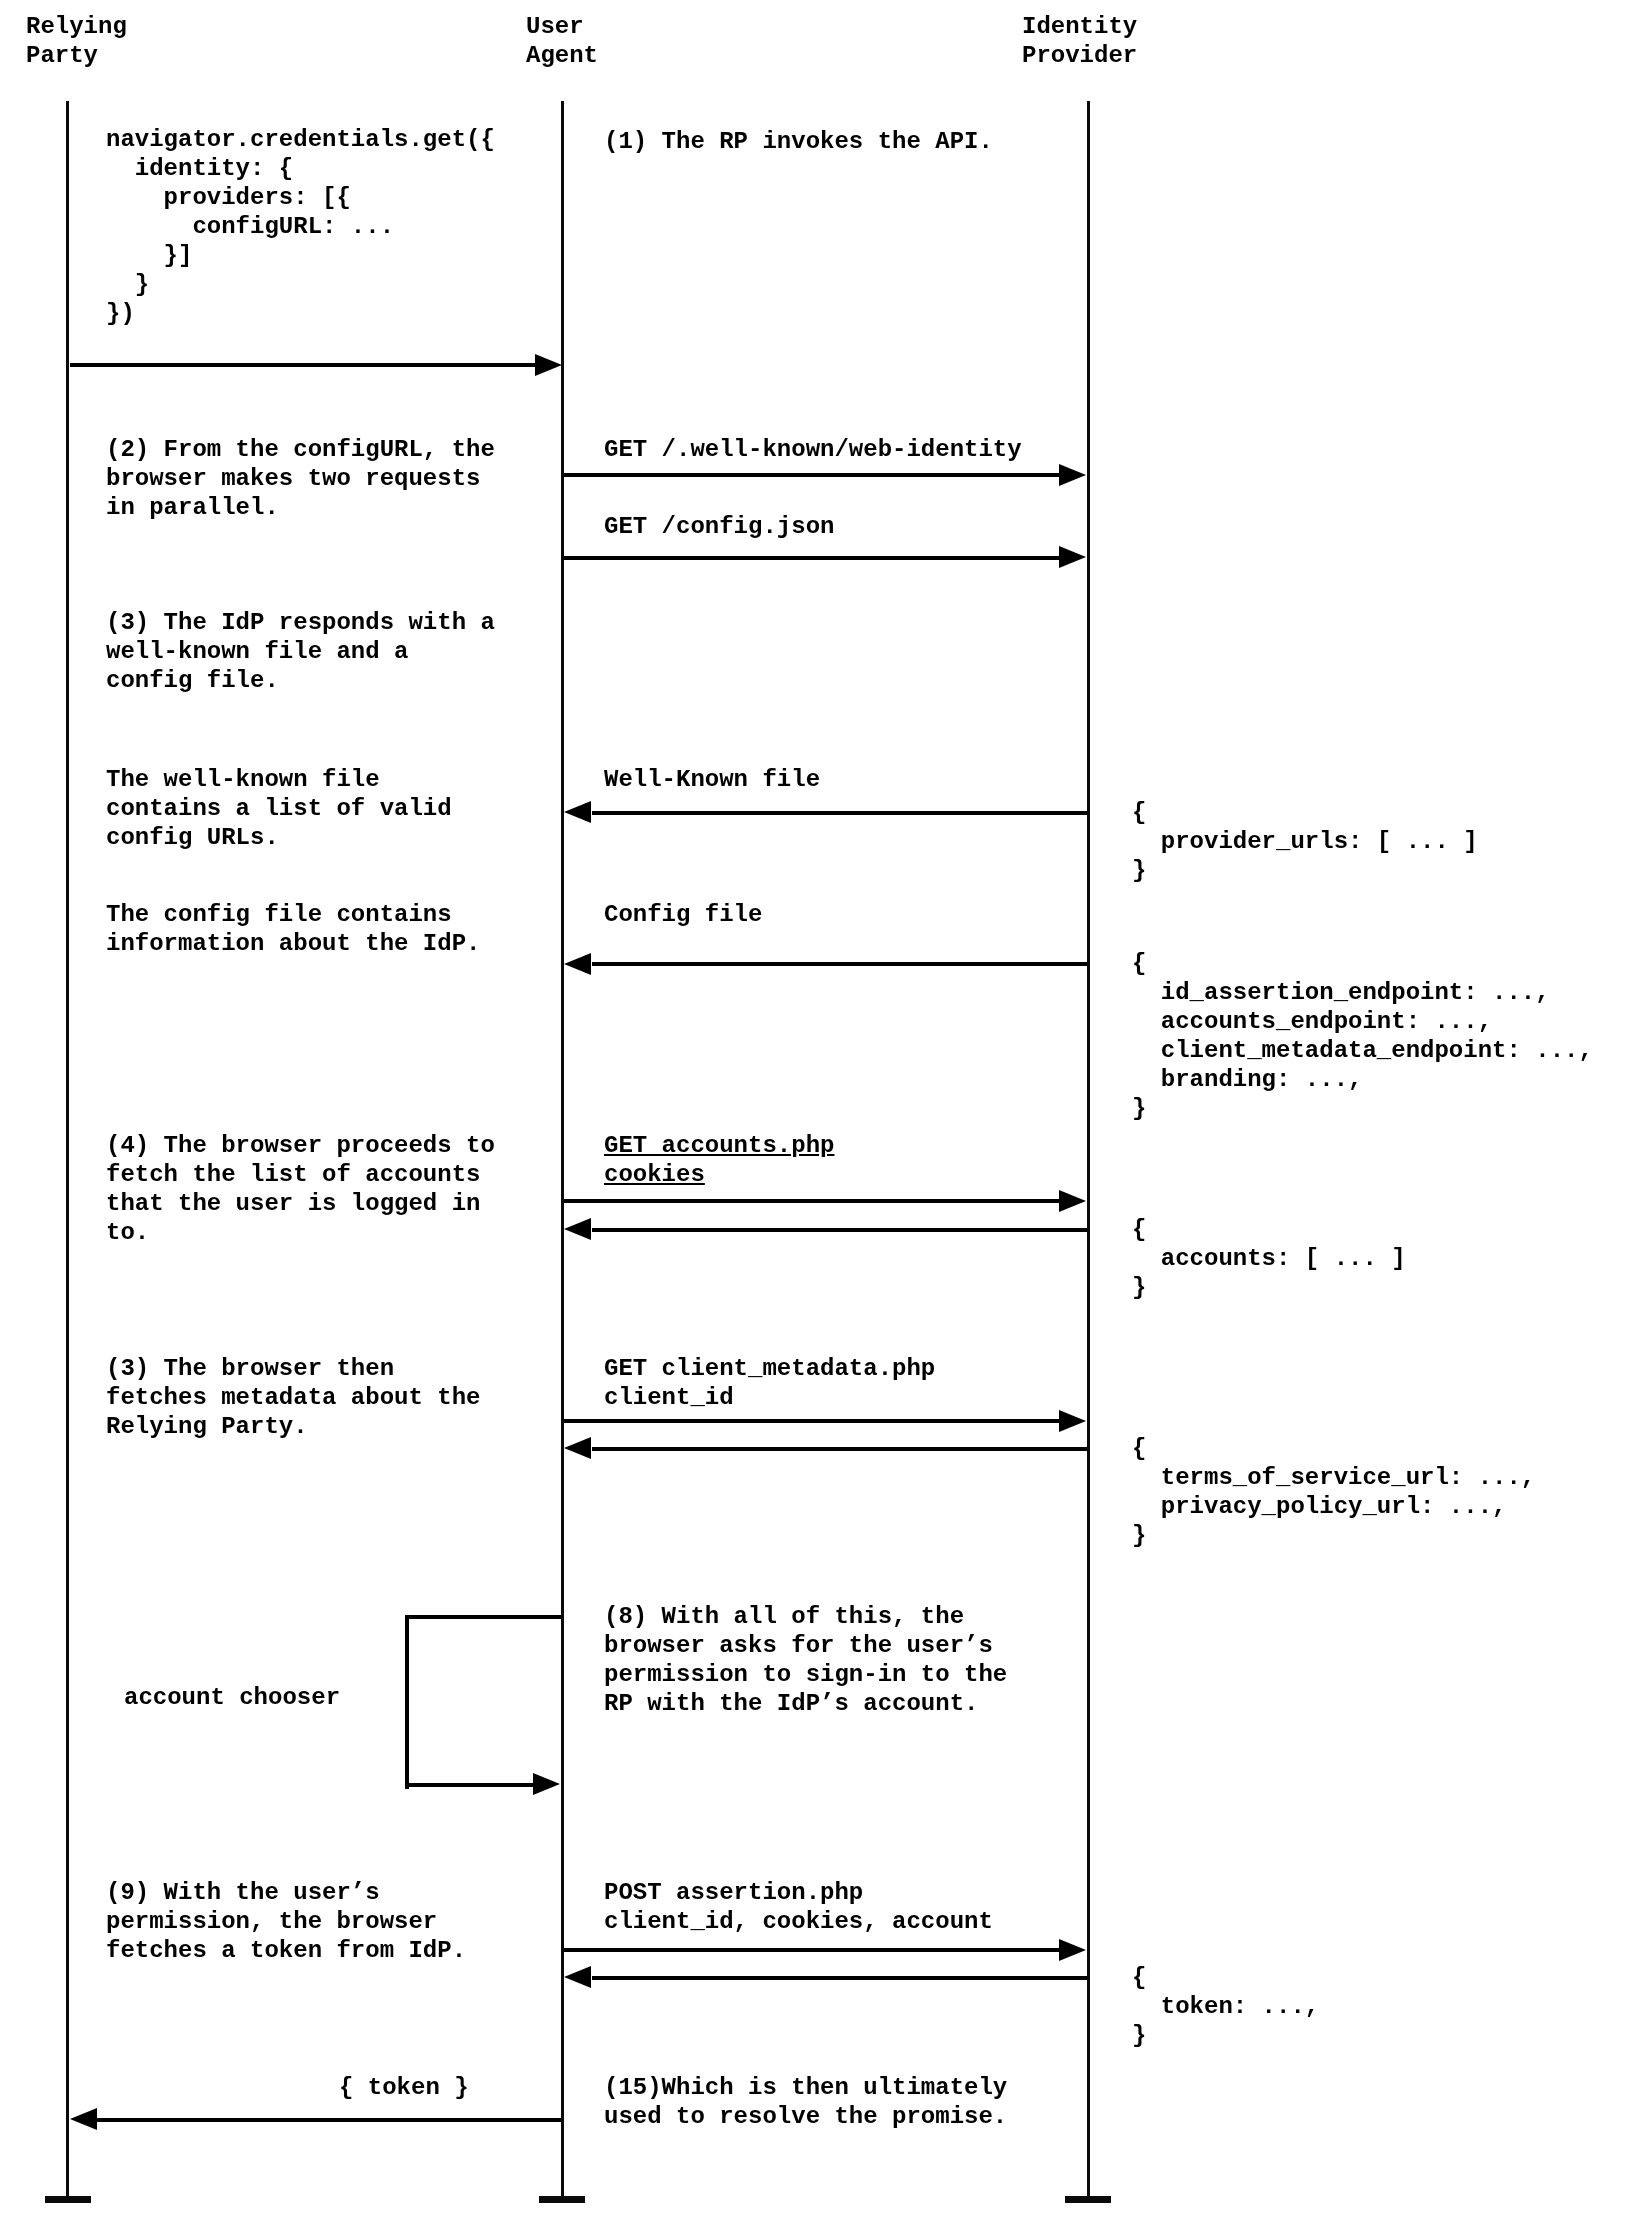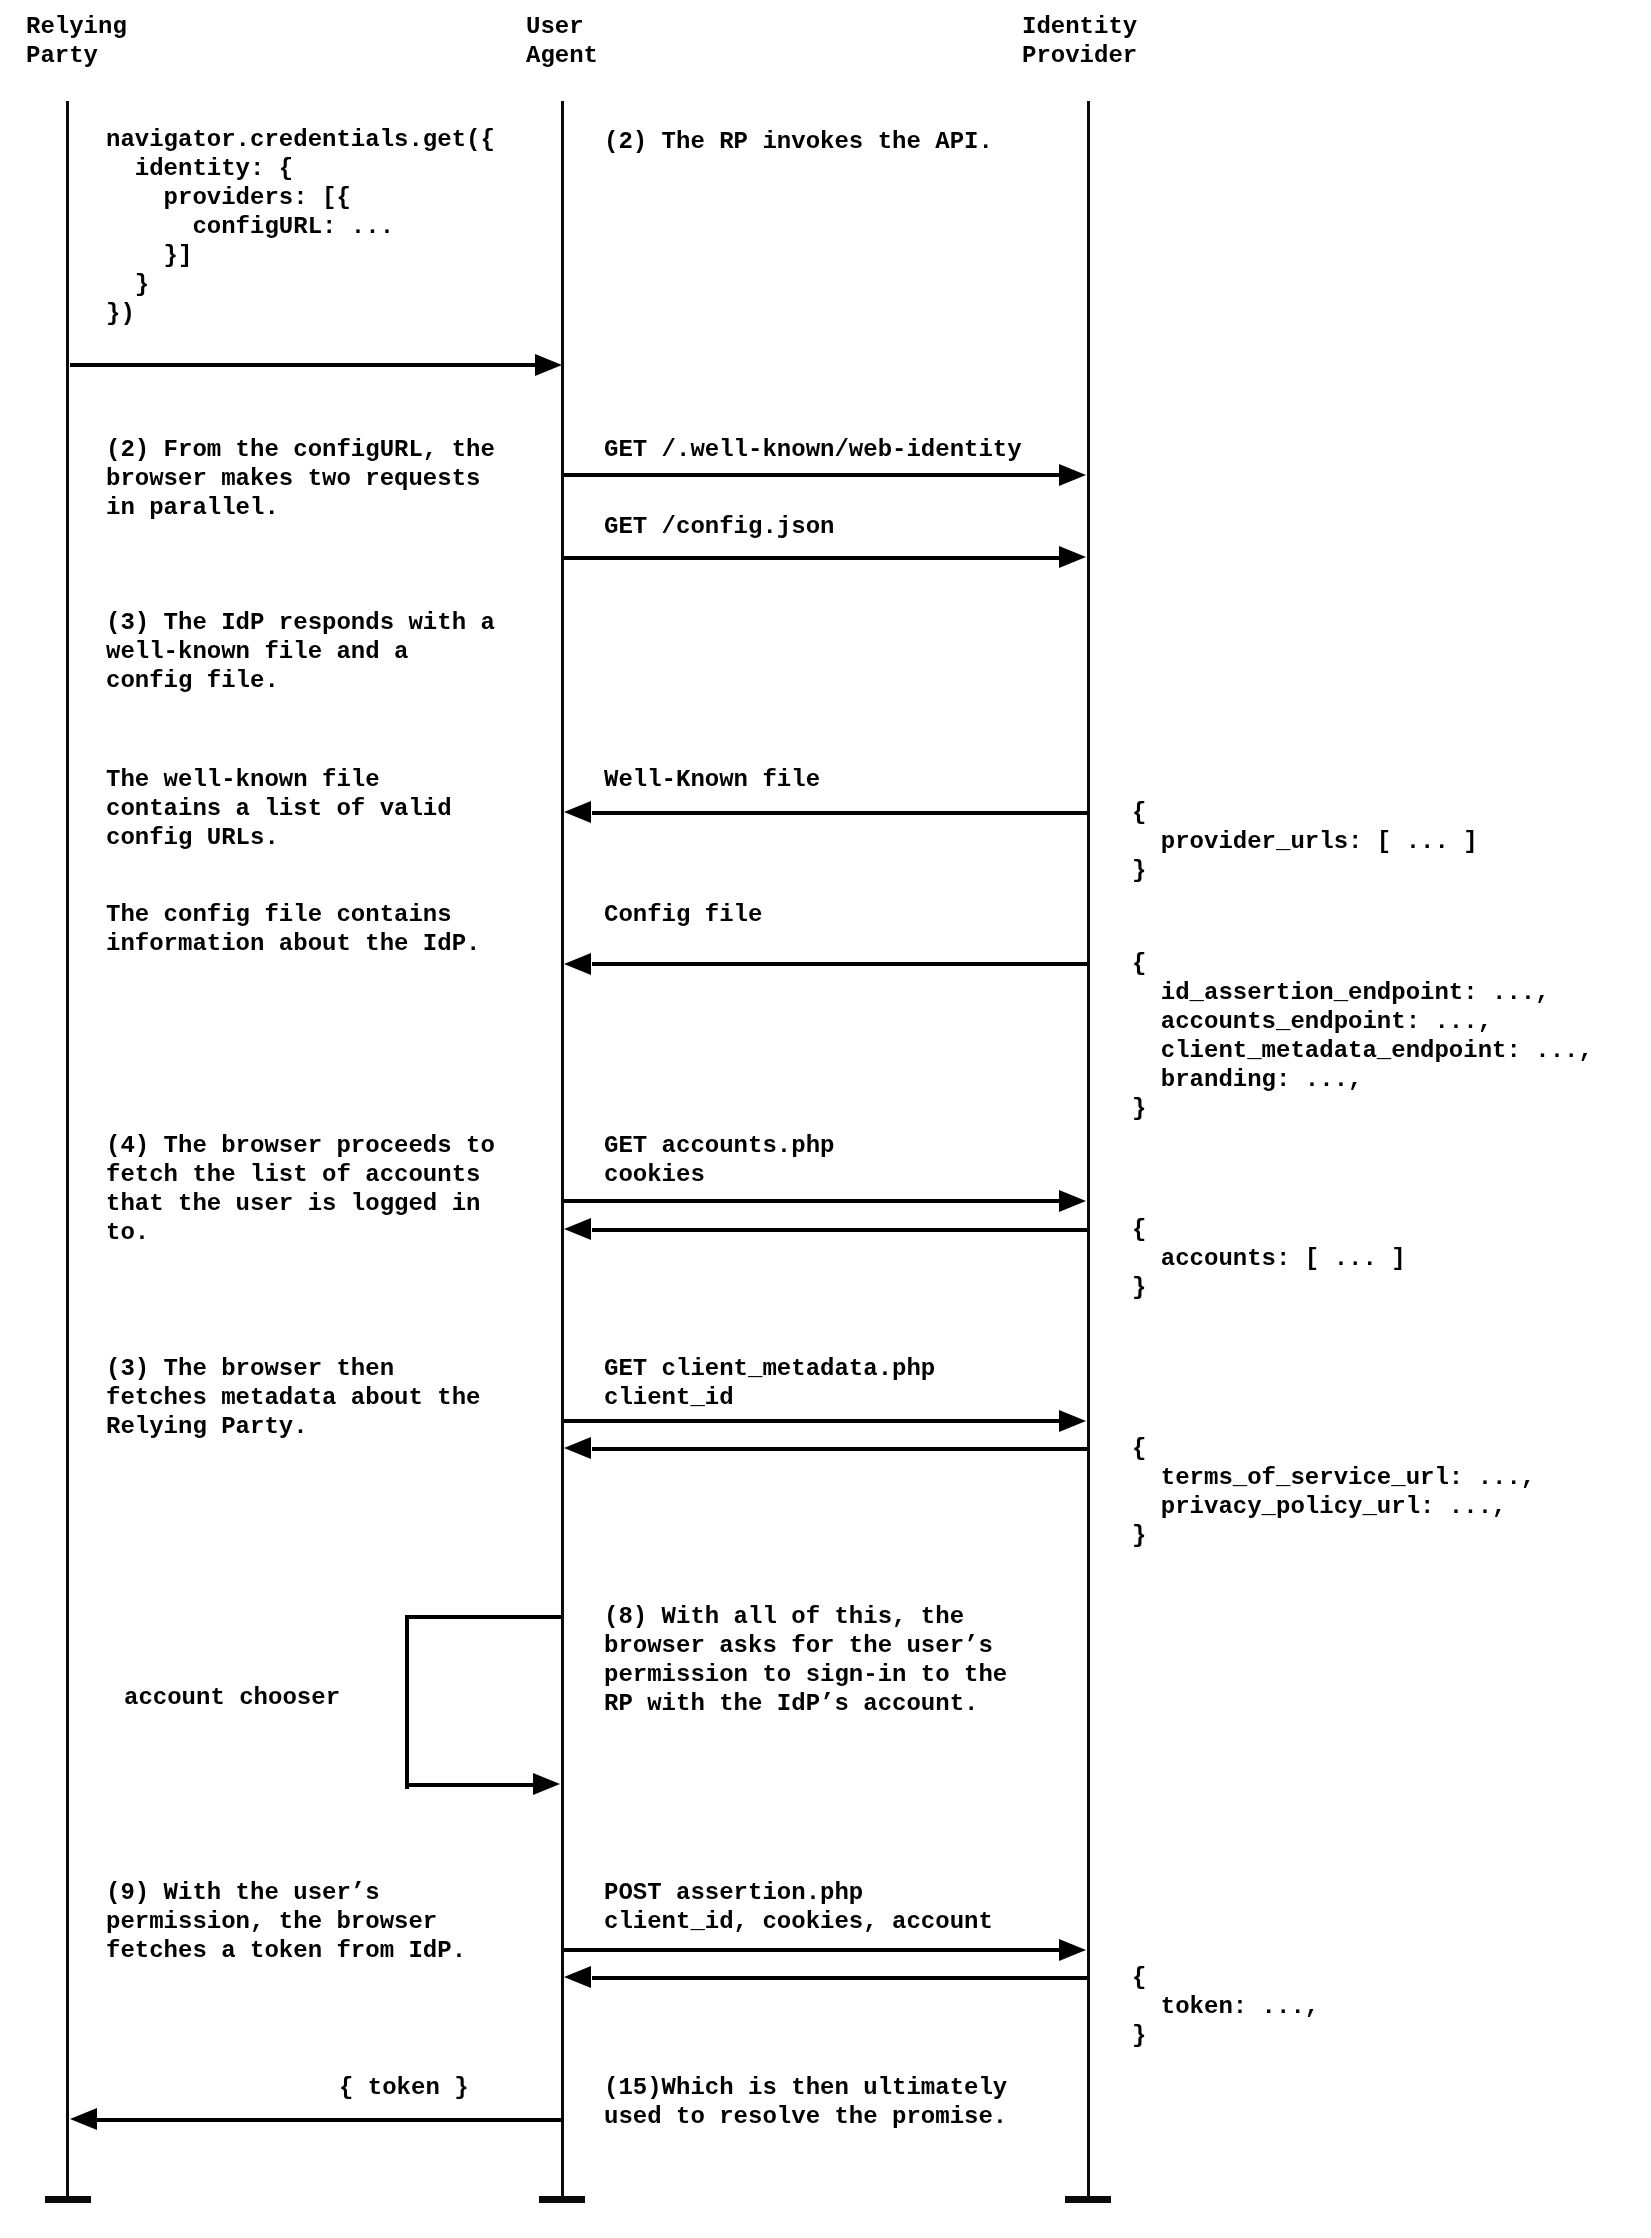--- a/index.html
+++ b/index.html
@@ -71,21 +71,21 @@
   <div class="foot" style="left:539px; top:2196px;"></div>
   <div class="foot" style="left:1065px; top:2196px;"></div>
 
   <pre class="txt" style="left:106px; top:125px;">navigator.credentials.get({
   identity: {
     providers: [{
       configURL: ...
     }]
   }
 })</pre>
-  <pre class="txt" style="left:604px; top:127px;">(2) The RP invokes the API.</pre>
+  <pre class="txt" style="left:604px; top:127px;">(1) The RP invokes the API.</pre>
 
   <div class="shaft" style="left:70px; top:363px; width:466px;"></div>
   <div class="head right" style="left:535px; top:354px;"></div>
 
   <pre class="txt" style="left:106px; top:435px;">(2) From the configURL, the
 browser makes two requests
 in parallel.</pre>
   <pre class="txt" style="left:604px; top:435px;">GET /.well-known/web-identity</pre>
   <div class="shaft" style="left:564px; top:473px; width:495px;"></div>
   <div class="head right" style="left:1059px; top:464px;"></div>
@@ -117,21 +117,21 @@
   id_assertion_endpoint: ...,
   accounts_endpoint: ...,
   client_metadata_endpoint: ...,
   branding: ...,
 }</pre>
 
   <pre class="txt" style="left:106px; top:1131px;">(4) The browser proceeds to
 fetch the list of accounts
 that the user is logged in
 to.</pre>
-  <pre class="txt" style="left:604px; top:1131px;">GET accounts.php
+  <pre class="txt" style="left:604px; top:1131px;text-decoration:underline;">GET accounts.php
 cookies</pre>
   <div class="shaft" style="left:564px; top:1199px; width:495px;"></div>
   <div class="head right" style="left:1059px; top:1190px;"></div>
   <div class="head left" style="left:564px; top:1218px;"></div>
   <div class="shaft" style="left:592px; top:1228px; width:495px;"></div>
   <pre class="txt" style="left:1132px; top:1215px;">{
   accounts: [ ... ]
 }</pre>
 
   <pre class="txt" style="left:106px; top:1354px;">(3) The browser then

